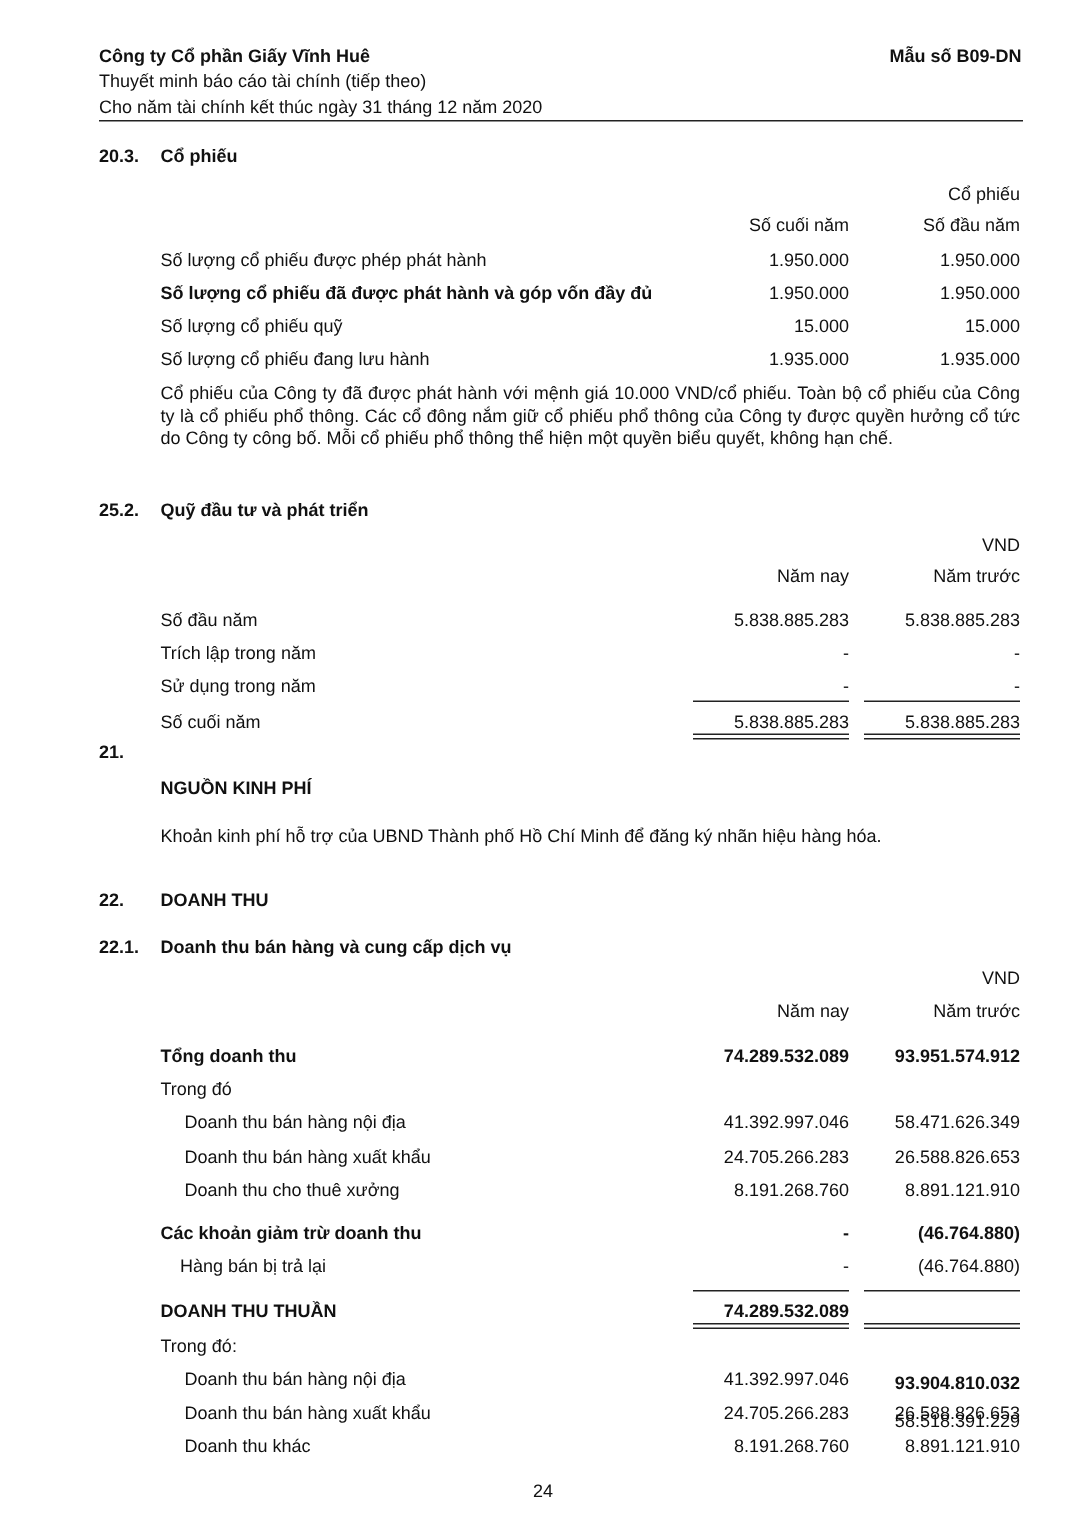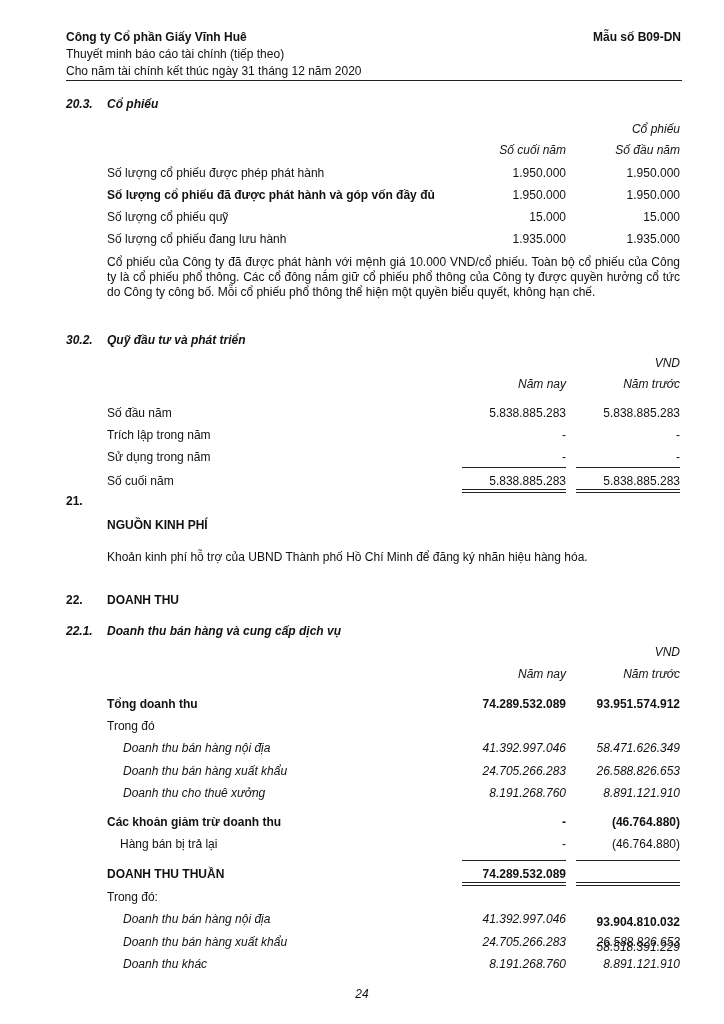--- a/index.html
+++ b/index.html
@@ -3,21 +3,21 @@
 <meta charset="utf-8">
 <style>
   html, body { margin: 0; padding: 0; background: #ffffff; }
   body {
     width: 724px; height: 1024px; position: relative; overflow: hidden;
     font-family: "Liberation Sans", sans-serif; color: #111; font-size: 12px;
   }
   .abs { position: absolute; white-space: nowrap; }
   .header-rule { position: absolute; left: 66px; width: 616px; top: 80px; height: 0; border-top: 1.5px solid #222; }
   .bold { font-weight: bold; }
-  .ital { font-style: italic; }
+  .ital { }
   .num { position: absolute; text-align: right; white-space: nowrap; }
   .c1 { left: 462px; width: 104px; }
   .c2 { left: 576px; width: 104px; }
   .para { position: absolute; left: 107px; width: 573px; line-height: 15px; text-align: justify; }
   .rule { position: absolute; height: 0; border-top: 1px solid #222; }
   .rule.r1 { left: 462px; width: 104px; }
   .rule.r2 { left: 576px; width: 104px; }
   .dbl { position: absolute; height: 2px; border-top: 1px solid #222; border-bottom: 1px solid #222; }
   .dbl.r1 { left: 462px; width: 104px; }
   .dbl.r2 { left: 576px; width: 104px; }
@@ -53,21 +53,21 @@
   <div class="num c2" style="top:210px;">15.000</div>
 </div>
 <div>
   <div class="abs" style="left:107px; top:232px;">Số lượng cổ phiếu đang lưu hành</div>
   <div class="num c1" style="top:232px;">1.935.000</div>
   <div class="num c2" style="top:232px;">1.935.000</div>
 </div>
 
 <div class="para" style="top:255px;">Cổ phiếu của Công ty đã được phát hành với mệnh giá 10.000 VND/cổ phiếu. Toàn bộ cổ phiếu của Công ty là cổ phiếu phổ thông. Các cổ đông nắm giữ cổ phiếu phổ thông của Công ty được quyền hưởng cổ tức do Công ty công bố. Mỗi cổ phiếu phổ thông thể hiện một quyền biểu quyết, không hạn chế.</div>
 
-<div class="abs bold ital" style="left:66px; top:333px;">30.2.</div>
+<div class="abs bold ital" style="left:66px; top:333px;">25.2.</div>
 <div class="abs bold ital" style="left:107px; top:333px;">Quỹ đầu tư và phát triển</div>
 <div class="num c2 ital" style="top:356px;">VND</div>
 <div class="num c1 ital" style="top:377px;">Năm nay</div>
 <div class="num c2 ital" style="top:377px;">Năm trước</div>
 
 <div>
   <div class="abs" style="left:107px; top:406px;">Số đầu năm</div>
   <div class="num c1" style="top:406px;">5.838.885.283</div>
   <div class="num c2" style="top:406px;">5.838.885.283</div>
 </div>

